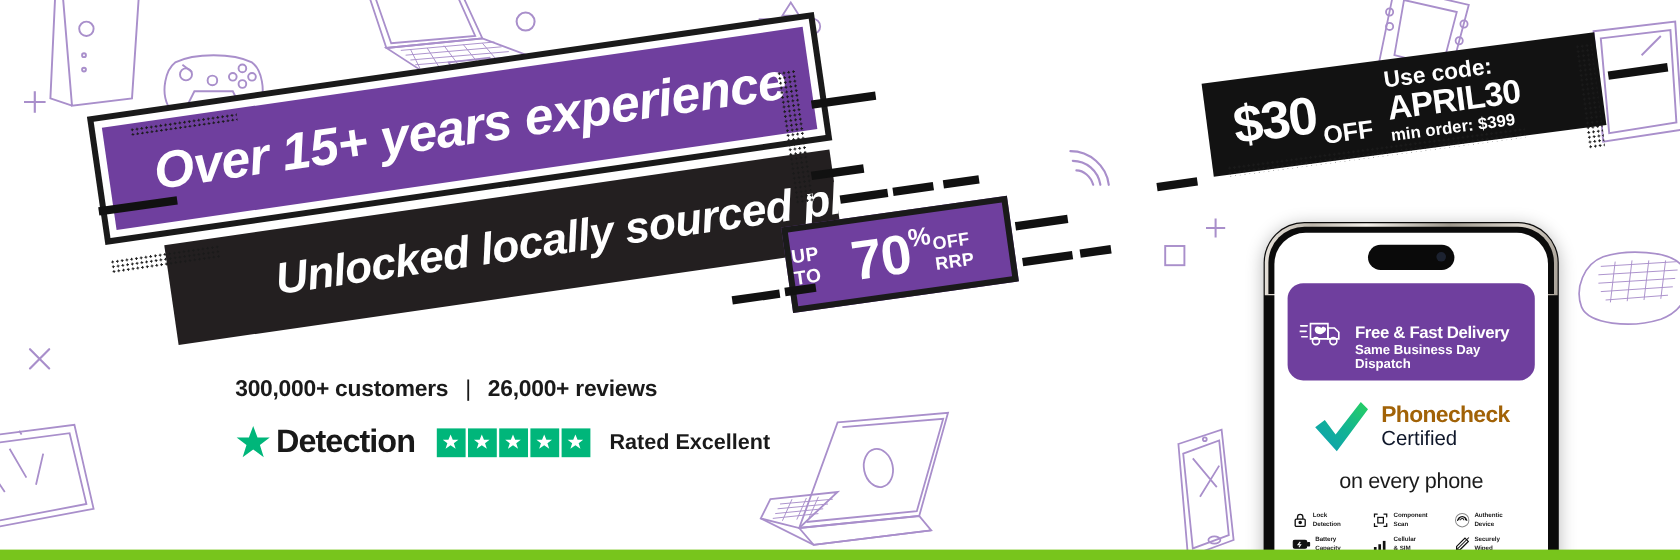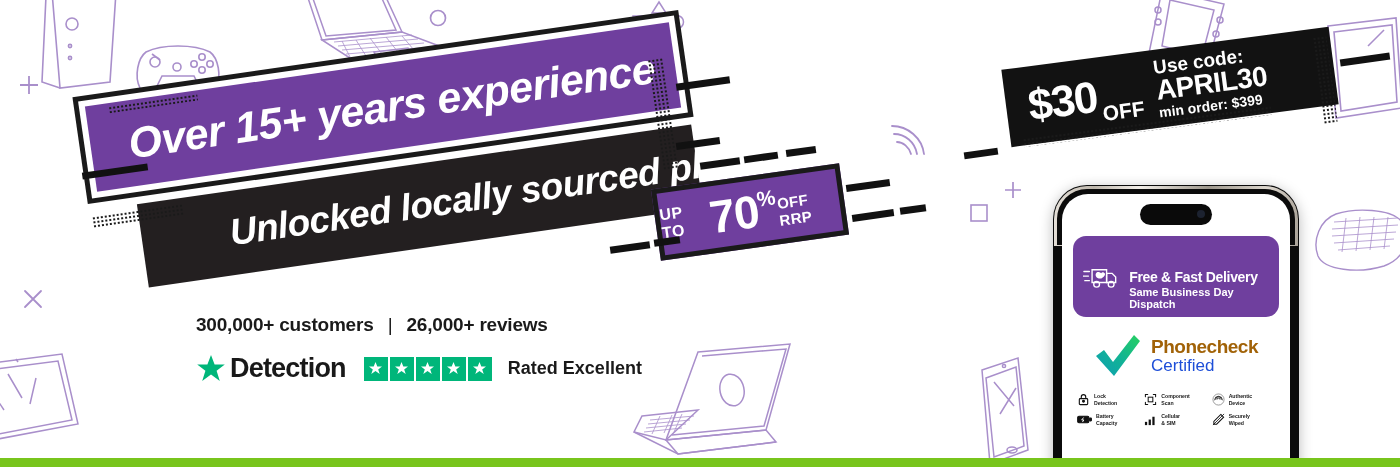--- a/index.html
+++ b/index.html
@@ -163,21 +163,21 @@
   .delivery {
     margin-top: 11px; background: #6f3f9e; border-radius: 13px;
     padding: 7px 10px; display: flex; align-items: center; gap: 8px;
     color: #fff;
   }
   .delivery .dtxt { line-height: 1.12; }
   .delivery .d1 { font-size: 14px; font-weight: 700; display: block; letter-spacing: -0.3px; margin-top: 27px; }
   .delivery .d2 { font-size: 11px; font-weight: 700; display: block; }
   .pc-row { display: flex; align-items: center; justify-content: center; gap: 9px; margin-top: 17px; }
   .pc-text .p1 { font-size: 19px; font-weight: 700; color: #a16207; display: block; line-height: 1.05; letter-spacing: -0.5px; }
-  .pc-text .p2 { font-size: 17px; font-weight: 400; color: #1d4ed8; display: block; line-height: 1.1; }
+  .pc-text .p2 { font-size: 17px; font-weight: 400; color: #0f172a; display: block; line-height: 1.1; }
   .every { text-align: center; font-size: 18px; color: #1a1a1a; margin-top: 13px; letter-spacing: -0.3px; }
   .feat-grid {
     display: grid; grid-template-columns: repeat(3, 1fr);
     gap: 7px 4px; margin-top: 15px; padding: 0 4px;
   }
   .feat { display: flex; align-items: center; gap: 4px; }
   .feat .flbl { font-size: 5.2px; font-weight: 700; color: #1a1a1a; line-height: 1.25; letter-spacing: -0.05px; }
 
   
   .green-rule {
@@ -414,20 +414,21 @@
               </linearGradient>
             </defs>
             <path d="M2 22 L10 16 L19 28 L40 1 L46 7 L20 42 Z" fill="url(#tickgrad)"></path>
           </svg>
           <span class="pc-text">
             <span class="p1">Phonecheck</span>
             <span class="p2">Certified</span>
           </span>
         </div>
 
+        <div class="every">on every phone</div>
 
         <div class="feat-grid">
           <div class="feat">
             <svg width="13" height="13" viewBox="0 0 14 14" fill="none" stroke="#111" stroke-width="1.2">
                 <rect x="2.5" y="6" width="9" height="6.5" rx="1"></rect>
                 <path d="M4.6 6 V4.2 a2.4 2.4 0 0 1 4.8 0 V6"></path>
                 <circle cx="7" cy="9" r="1" fill="#111"></circle>
               </svg>
             <span class="flbl"><span>Lock</span><br><span>Detection</span></span>
           </div>

